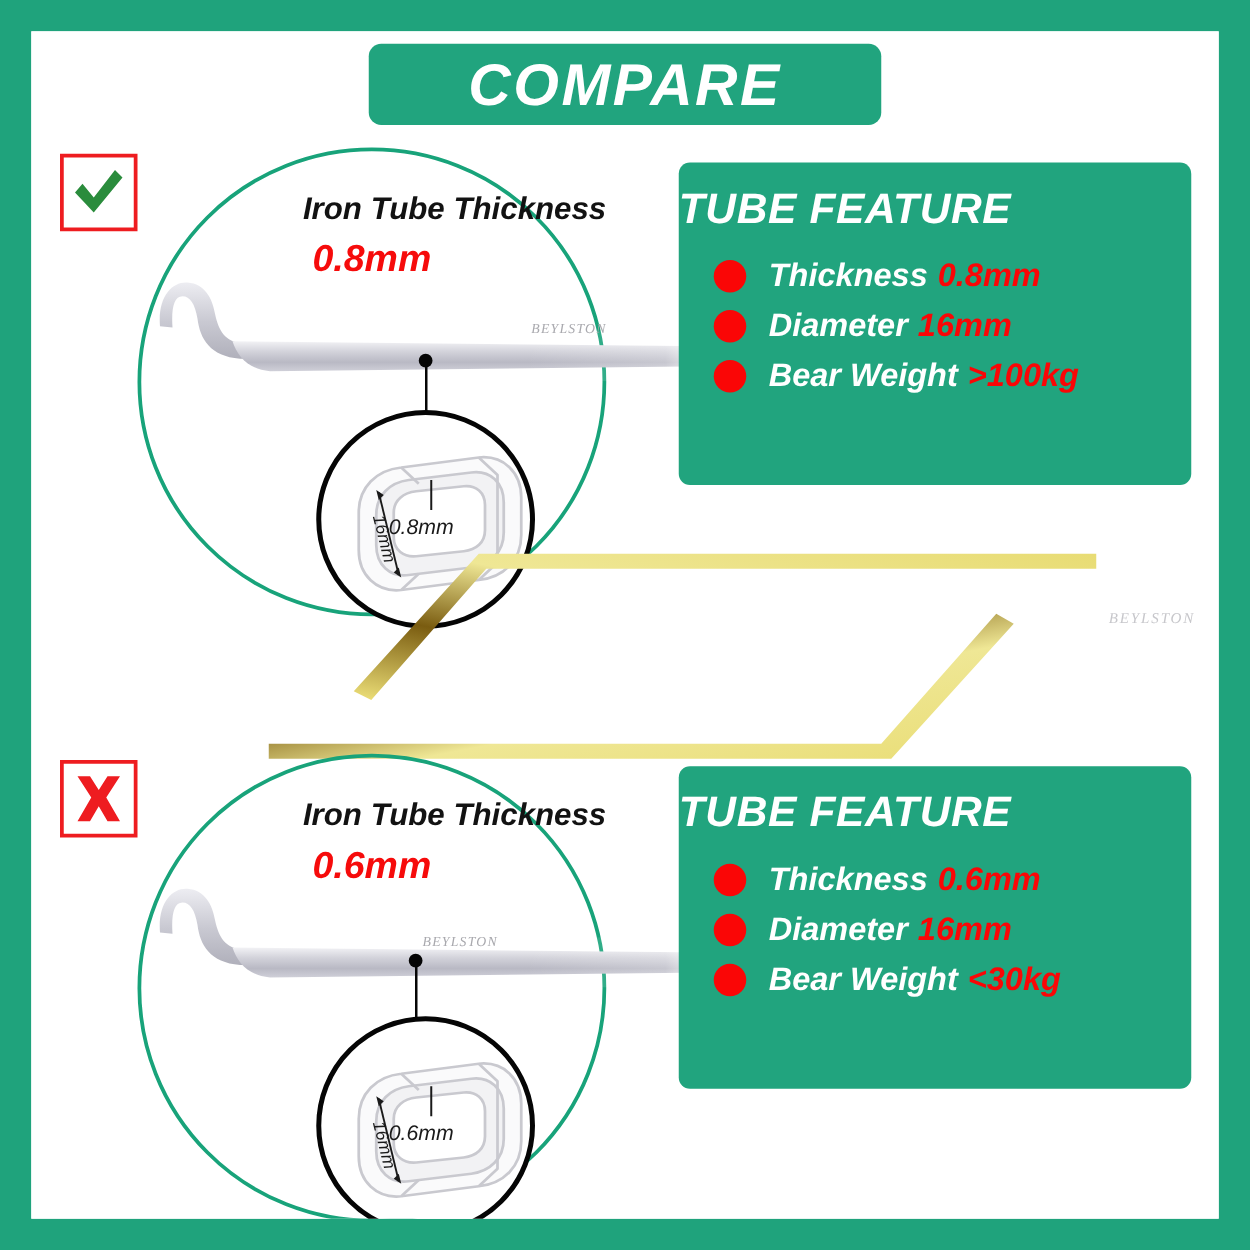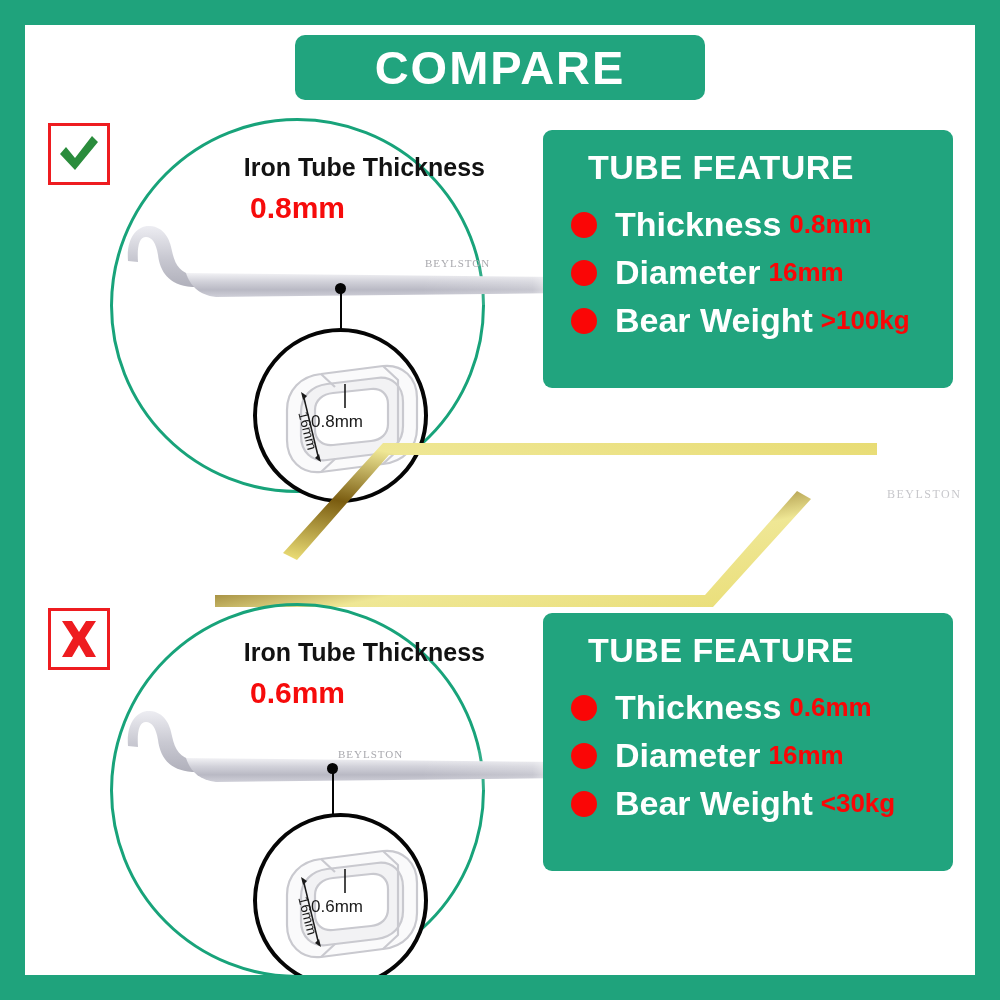--- a/index.html
+++ b/index.html
@@ -9,20 +9,21 @@
   }
   #page {
     position: relative;
     width: 1000px;
     height: 1000px;
     background: #ffffff;
     box-sizing: border-box;
     border: 25px solid #1fa37c;
     font-family: "Liberation Sans", sans-serif;
     overflow: hidden;
+    font-style: italic;
   }
   .canvas {
     position: absolute;
     left: 0; top: 0;
     width: 950px;
     height: 950px;
     background: #ffffff;
   }
 
   
@@ -164,21 +165,20 @@
     box-sizing: border-box;
     padding: 18px 0 20px 0;
   }
   .fbox-top    { left: 518px; top: 105px; height: 258px; }
   .fbox-bottom { left: 518px; top: 588px; height: 258px; }
 
   .feature-title {
     color: #ffffff;
     font-size: 34px;
     font-weight: bold;
-    margin-left: 45px;
     line-height: 1.15;
     letter-spacing: 0.5px;
   }
   .feature-list {
     list-style: none;
     margin: 18px 0 0 0;
     padding: 0;
   }
   .feature-item {
     display: flex;
@@ -189,21 +189,21 @@
   .bullet {
     width: 26px;
     height: 26px;
     background: #fa0606;
     border-radius: 50%;
     flex: 0 0 auto;
     margin-right: 18px;
   }
   .feat-label {
     color: #ffffff;
-    font-size: 34px;
+    font-size: 26px;
     font-weight: bold;
     white-space: nowrap;
   }
   .feat-value {
     color: #fa0606;
     font-size: 26px;
     font-weight: bold;
     margin-left: 8px;
     white-space: nowrap;
   }

